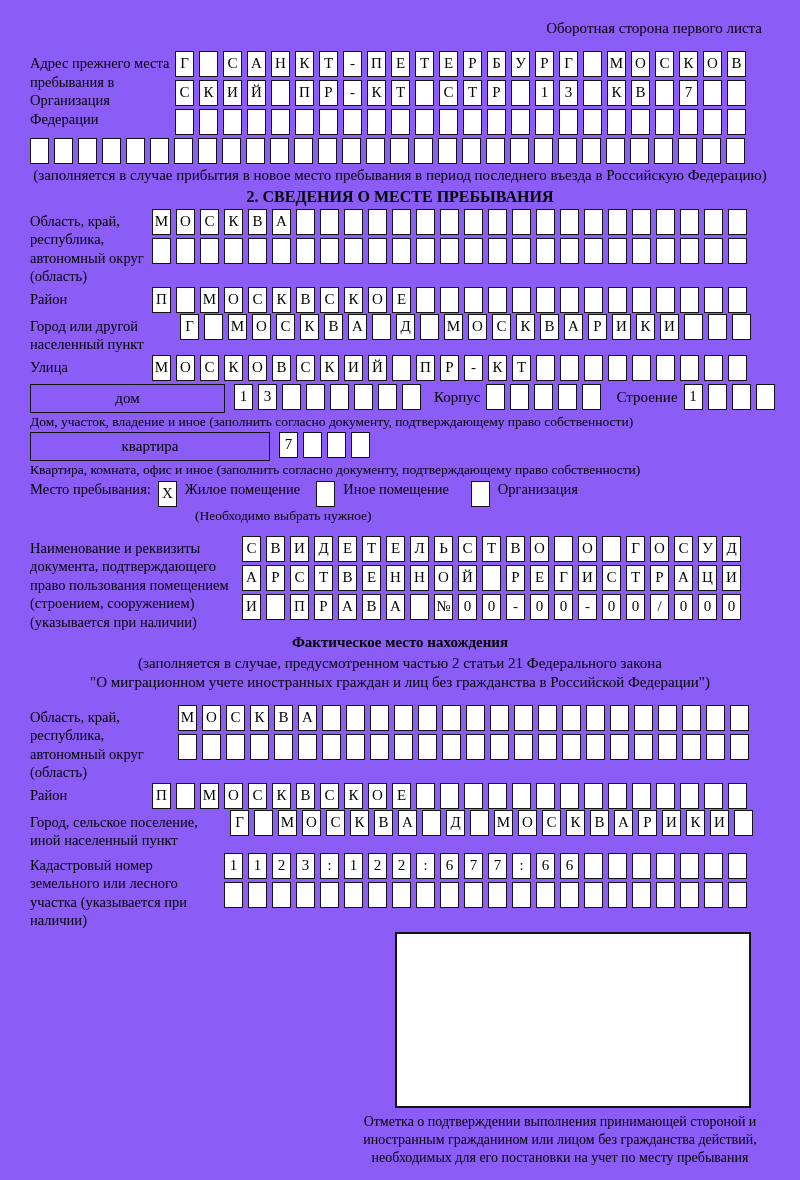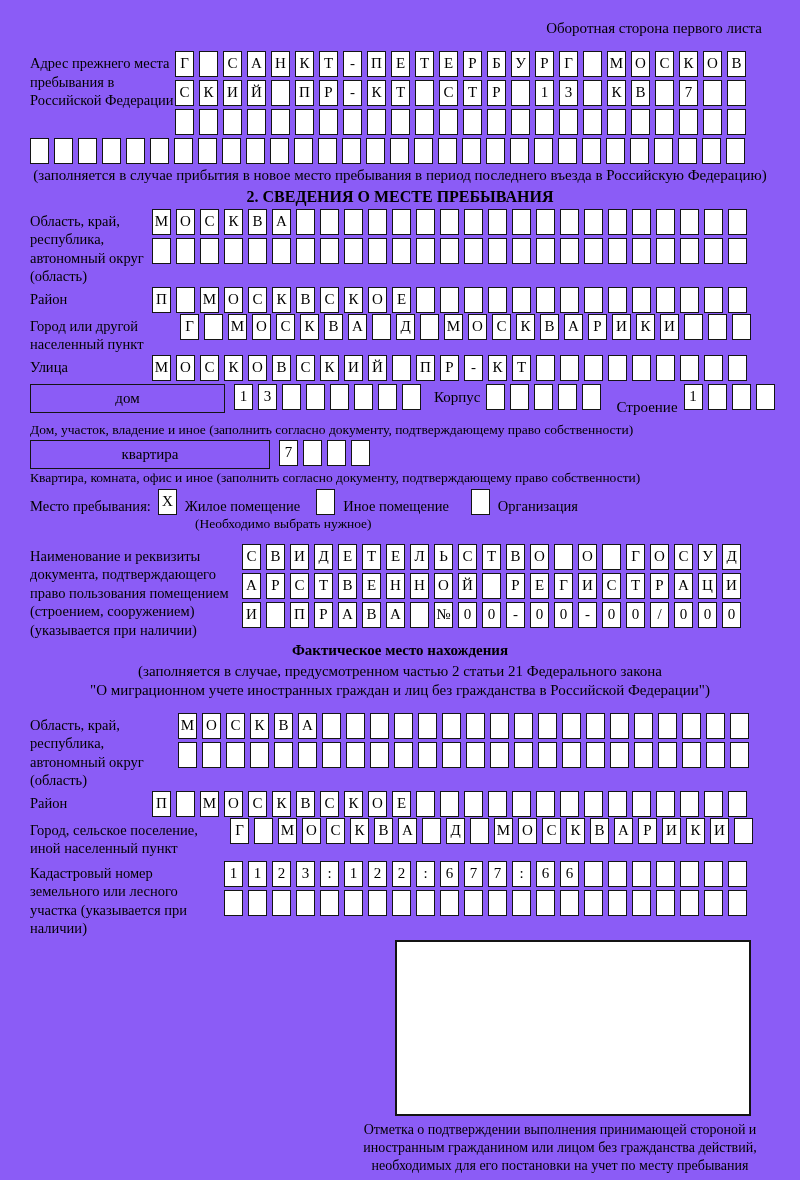--- a/index.html
+++ b/index.html
@@ -17,41 +17,41 @@
         text-align:center;font-size:15px;line-height:22px;background:#fff;overflow:hidden}
   .center-note{text-align:center;font-size:15px;line-height:1.3;padding:0 14px}
   .sec-title{text-align:center;font-weight:700;font-size:16px}
   .sub-title{text-align:center;font-weight:700;font-size:15px}
   .named-rect{height:29px;border:1.8px solid #141414;display:flex;align-items:center;justify-content:center;
               font-size:15px;flex:0 0 auto}
   .house-rect{width:195px;margin-right:9px}
   .apt-rect{width:240px;margin-right:9px}
   .inline-label{font-size:15px;line-height:27px;white-space:nowrap}
   .il-korpus{margin:0 6px 2px 8px}
-  .il-stroenie{margin:10px 6px 0 10px}
+  .il-stroenie{margin:0 6px 0 10px}
   .left-note{margin-left:30px;font-size:13.5px}
-  .stay-row{align-items:flex-end;font-size:14.5px}
+  .stay-row{align-items:flex-start;font-size:14.5px}
   .stay-label{margin-right:7px;white-space:nowrap}
   .stay-opt{white-space:nowrap}
   .opt1{margin-right:16px}.opt2{margin-right:22px}.opt3{margin-right:0}
   .stay-row .cell{margin-right:8px}
   .stay-note{margin-left:195px;font-size:13.5px}
   .mt1{margin-top:1px}.mt2{margin-top:2px}.mt3{margin-top:3px}.mt4{margin-top:12px}.mt14{margin-top:14px}
   .stamp-rect{margin:2px 0 0 395px;width:356px;height:176px;border:2px solid #141414;background:#fff}
   .stamp-caption{margin:5px 0 0 342px;width:436px;text-align:center;font-size:14px;line-height:1.29}
 </style>
 </head>
 <body>
 
 <div class="page">
 
   <div class="header-note">Оборотная сторона первого листа</div>
 
   <div class="frow mt14">
-    <div class="flabel w145">Адрес прежнего места пребывания в Российской Федерации</div>
+    <div class="flabel w145">Адрес прежнего места пребывания в Организация Федерации</div>
     <div class="gridcol">
       <div class="boxes">
           <span class="cell">Г</span>
           <span class="cell"></span>
           <span class="cell">С</span>
           <span class="cell">А</span>
           <span class="cell">Н</span>
           <span class="cell">К</span>
           <span class="cell">Т</span>
           <span class="cell">-</span>

